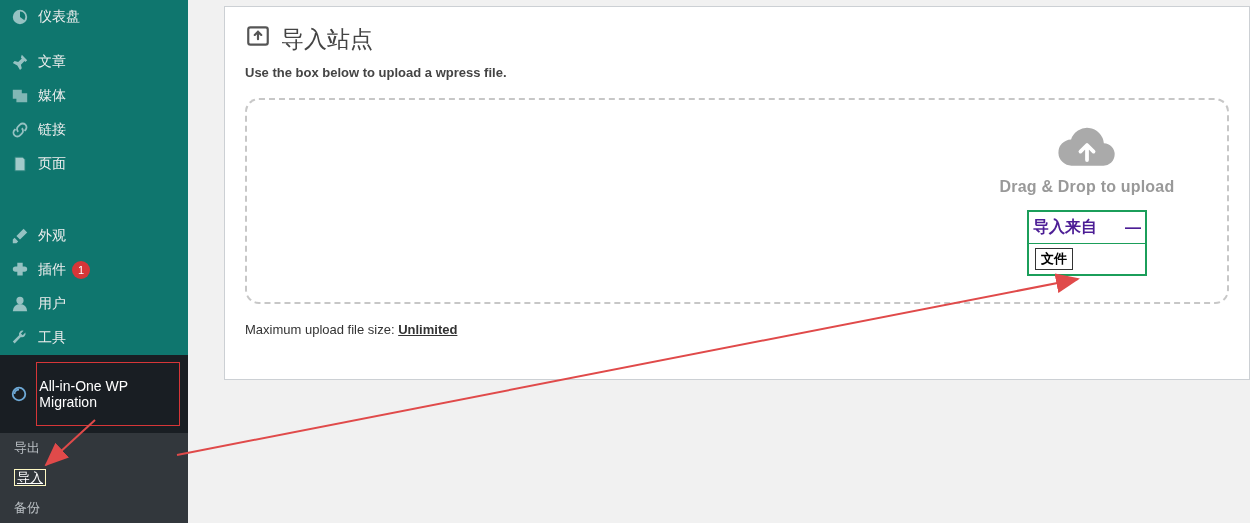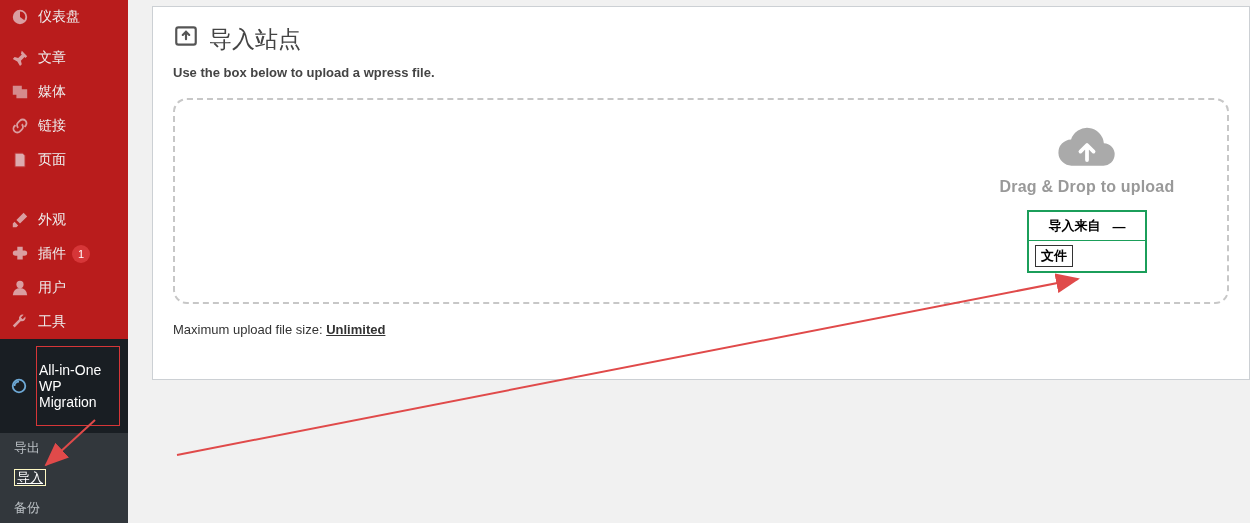--- a/index.html
+++ b/index.html
@@ -6,22 +6,22 @@
   html, body { height: 100%; }
   body {
     font-family: -apple-system, BlinkMacSystemFont, "Segoe UI", "Microsoft YaHei", sans-serif;
     background: #f1f1f1;
     overflow: hidden;
   }
   .app { display: flex; width: 1250px; height: 523px; position: relative; }
 
   
   .sidebar {
-    width: 128px;
-    background: #b91c1c;
+    width: 188px;
+    background: #0f766e;
     color: #eee;
     display: flex;
     flex-direction: column;
     font-size: 14px;
   }
   .nav-item {
     display: flex;
     align-items: center;
     padding: 7px 8px 7px 10px;
     color: #eee;
@@ -74,21 +74,21 @@
   .subnav .sub-item.active .outl {
     border: 1px solid #fef9c3;
     padding: 0 2px;
     color: #fff;
     text-decoration: underline;
   }
 
   
   .main {
     flex: 1;
-    padding: 0 0 0 24px;
+    padding: 0 0 0 36px;
     position: relative;
   }
   .panel {
     background: #fff;
     border: 1px solid #ccd0d4;
     margin-top: 6px;
     padding: 16px 20px 22px 20px;
     min-height: 374px;
   }
   .panel-title {
@@ -133,25 +133,25 @@
     text-align: center;
     letter-spacing: .2px;
   }
   .import-box {
     border: 2px solid #1b9e5a;
     width: 120px;
   }
   .import-head {
     display: flex;
     align-items: center;
-    justify-content: center;
+    justify-content: space-between;
     gap: 12px;
     padding: 5px 4px;
-    color: #000000;
-    font-size: 13px;
+    color: #4c1d95;
+    font-size: 16px;
     font-weight: 600;
     border-bottom: 1px solid #1b9e5a;
   }
   .import-opt {
     padding: 4px 6px;
   }
   .import-opt span {
     display: inline-block;
     border: 1px solid #333;
     padding: 1px 5px;

